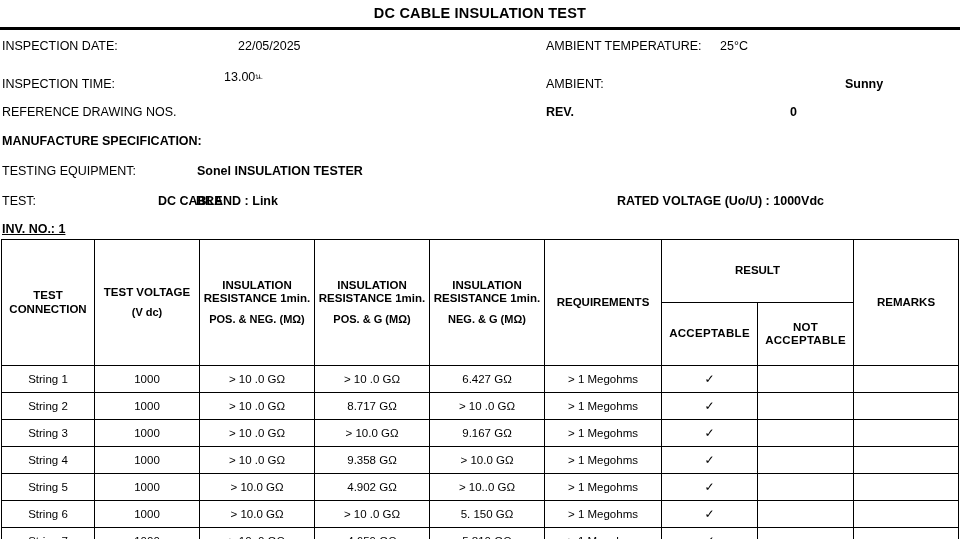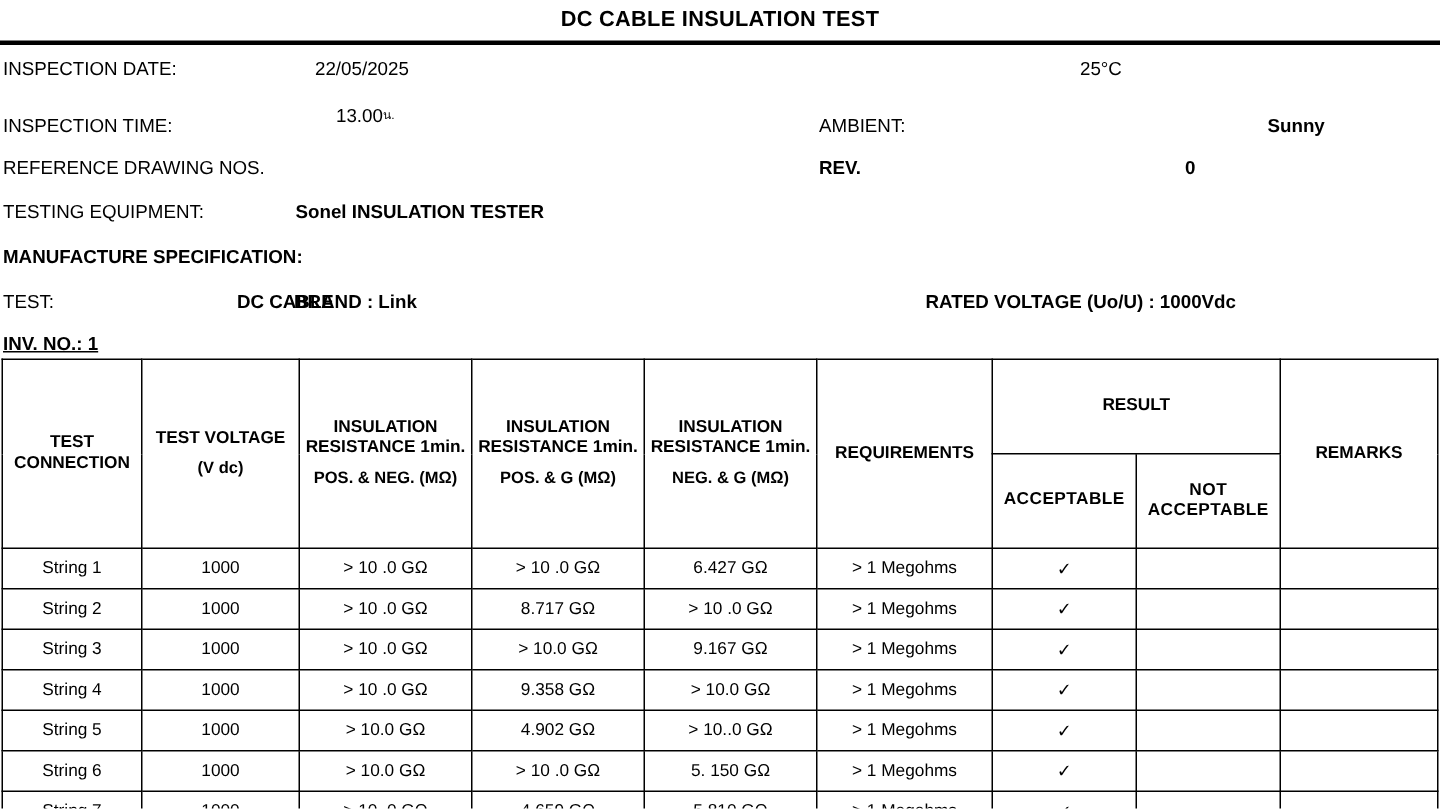--- a/index.html
+++ b/index.html
@@ -108,45 +108,46 @@
 
 <div class="page">
 
   <div class="doc-title">DC CABLE INSULATION TEST</div>
   <div class="title-rule"></div>
 
   <div class="meta">
 
     <div class="meta-row">
       <span class="mlabel">INSPECTION DATE:</span>
-      <span class="mval" style="left:210px;">22/05/2025</span>
+      <span class="mval" style="left:238px;">22/05/2025</span>
+      <span class="mlabel" style="left:546px;">AMBIENT TEMPERATURE:</span>
       <span class="mval" style="left:720px;">25°C</span>
     </div>
 
     <div class="meta-row">
       <span class="mlabel" style="top:8px;">INSPECTION TIME:</span>
       <span class="mval" style="left:224px;top:1px;"><span>13.00</span><span class="thai">น.</span></span>
       <span class="mlabel" style="left:546px;top:8px;">AMBIENT:</span>
       <span class="mval b" style="left:845px;top:8px;">Sunny</span>
     </div>
 
     <div class="meta-row">
       <span class="mlabel" style="top:6px;">REFERENCE DRAWING NOS.</span>
       <span class="mval" style="left:222px;top:6px;"></span>
       <span class="mlabel" style="left:546px;top:6px;font-weight:bold;">REV.</span>
       <span class="mval b" style="left:790px;top:6px;">0</span>
     </div>
 
     <div class="meta-row">
+      <span class="mlabel b" style="top:5px;">MANUFACTURE SPECIFICATION:</span>
+    </div>
+
+    <div class="meta-row">
       <span class="mlabel" style="top:5px;">TESTING EQUIPMENT:</span>
       <span class="mval b" style="left:197px;top:5px;">Sonel INSULATION TESTER</span>
-    </div>
-
-    <div class="meta-row">
-      <span class="mlabel b" style="top:5px;">MANUFACTURE SPECIFICATION:</span>
     </div>
 
     <div class="meta-row">
       <span class="mlabel" style="top:5px;">TEST:</span>
       <span class="mval b" style="left:110px;top:5px;margin-left:48px;">DC CABLE</span>
       <span class="mval b" style="left:196px;top:5px;">BRAND : Link</span>
       <span class="mval b" style="left:617px;top:5px;">RATED VOLTAGE (Uo/U) : 1000Vdc</span>
     </div>
 
     <div class="meta-row">

